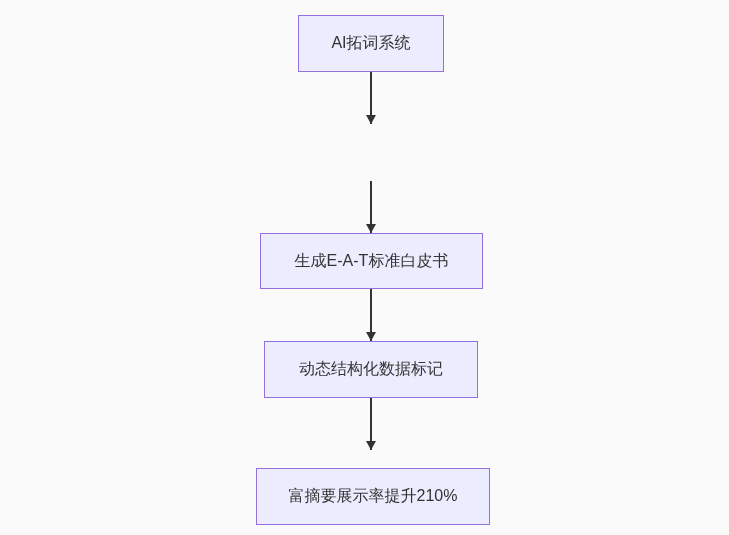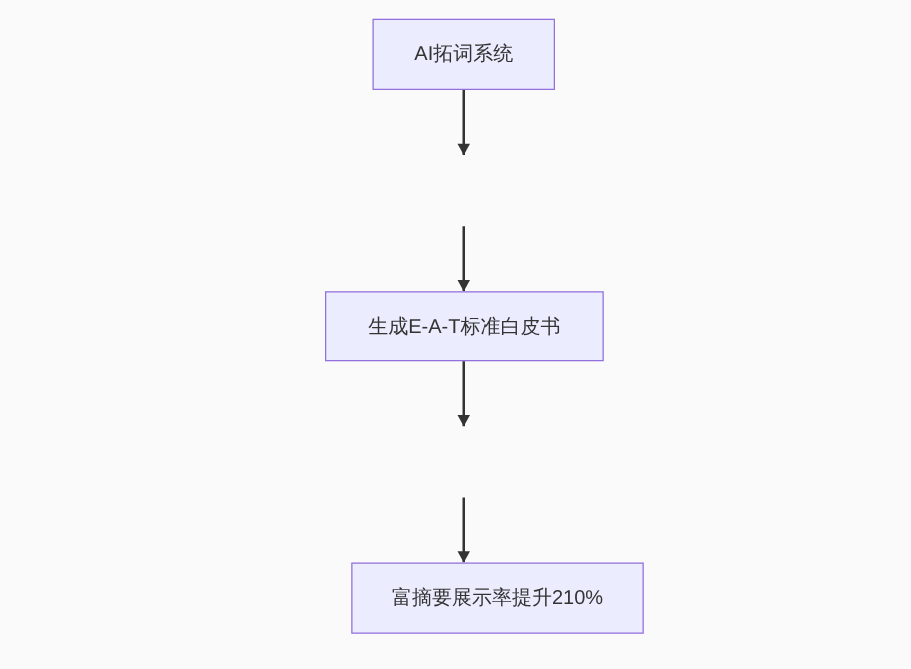--- a/index.html
+++ b/index.html
@@ -23,21 +23,21 @@
     display: flex;
     align-items: center;
     justify-content: center;
     text-align: center;
     white-space: nowrap;
   }
   .node-1 { left: 298px; top: 15px;  width: 146px; height: 57px; }
   .node-2 { left: 275px; top: 124px; width: 192px; height: 57px; }
   .node-3 { left: 260px; top: 233px; width: 223px; height: 56px; }
   .node-4 { left: 264px; top: 341px; width: 214px; height: 57px; }
-  .node-5 { left: 256px; top: 450px; width: 234px; height: 57px; margin-left: 25px; }
+  .node-5 { left: 256px; top: 468px; width: 234px; height: 57px; }
   .edge {
     position: absolute;
     left: 370px;
     width: 2px;
     background: #333333;
   }
   .edge-1 { top: 72px;  height: 52px; }
   .edge-2 { top: 181px; height: 52px; }
   .edge-3 { top: 289px; height: 52px; }
   .edge-4 { top: 398px; height: 52px; }
@@ -70,20 +70,23 @@
   </div>
 
   <div class="node node-3">
     <span>生成E-A-T标准白皮书</span>
   </div>
 
   <div class="edge edge-3">
     <div class="arrowhead"></div>
   </div>
 
+  <div class="node node-4">
+    <span>动态结构化数据标记</span>
+  </div>
 
   <div class="edge edge-4">
     <div class="arrowhead"></div>
   </div>
 
   <div class="node node-5">
     <span>富摘要展示率提升210%</span>
   </div>
 
 </div>

